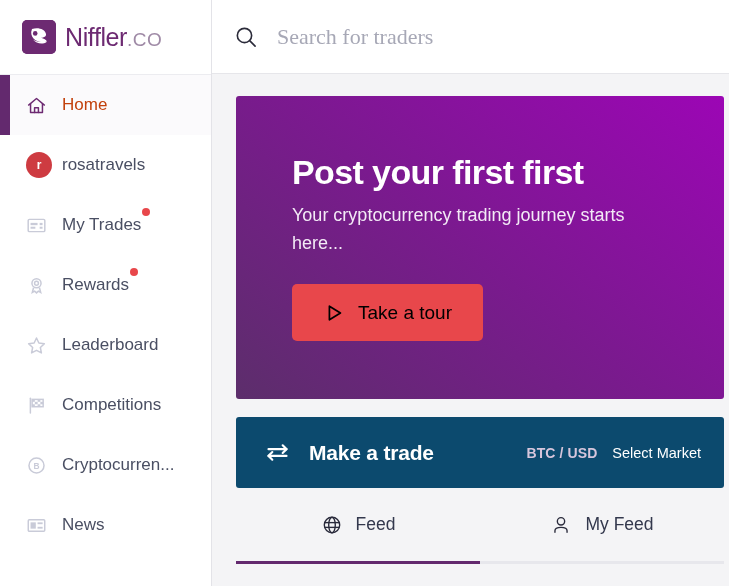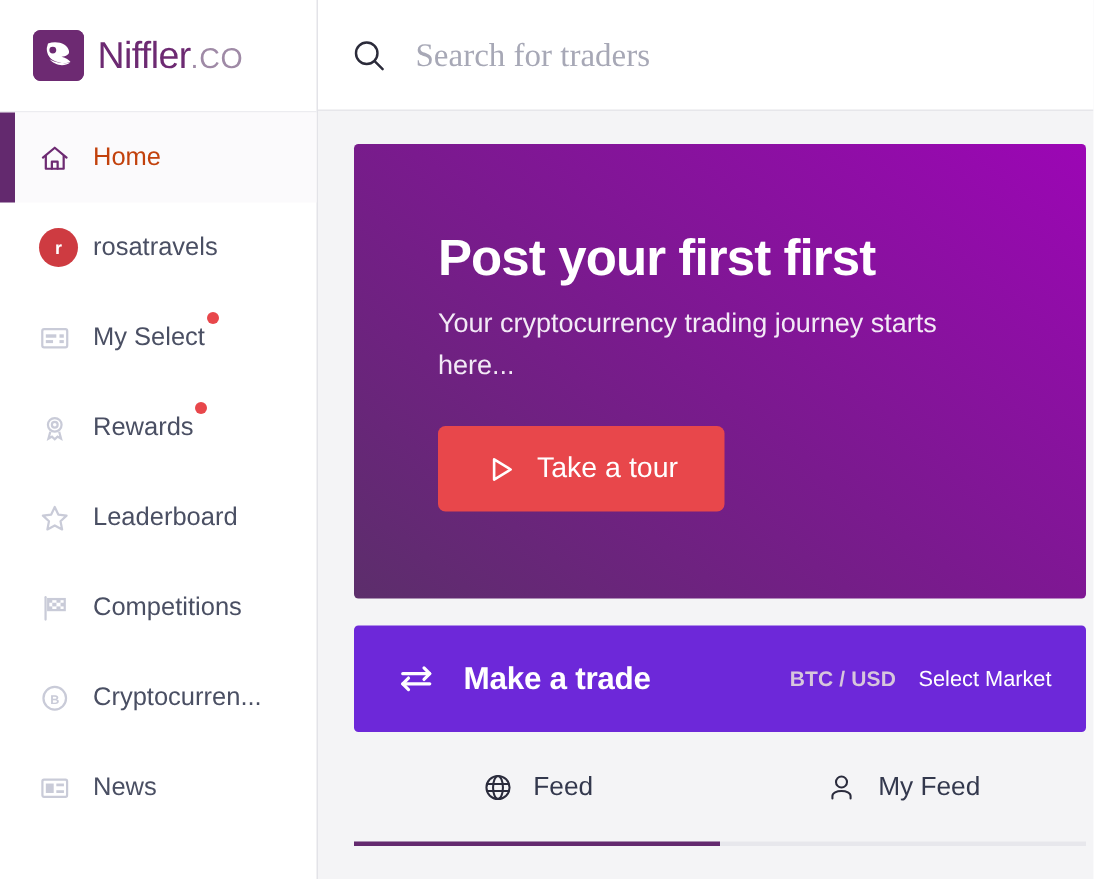--- a/index.html
+++ b/index.html
@@ -184,36 +184,36 @@
     margin-top: 11px;
     max-width: 350px;
   }
   .tour-btn {
     margin-top: 26px;
     width: 191px;
     height: 57px;
     background: #e8474b;
     border: none;
     border-radius: 5px;
-    color: #ffffff;
+    color: #000000;
     font-size: 19px;
     display: flex;
     align-items: center;
     justify-content: center;
     gap: 13px;
     cursor: pointer;
     font-family: "Liberation Sans", sans-serif;
   }
   .play-icon { display: flex; align-items: center; }
 
   
   .trade-bar {
     margin-top: 18px;
     height: 71px;
-    background: #6d28d9;
+    background: #0c4a6e;
     border-radius: 3px;
     display: flex;
     align-items: center;
     padding: 0 23px 0 28px;
     color: #ffffff;
   }
   .swap-icon { display: flex; align-items: center; color: #ffffff; }
   .trade-title {
     font-size: 21px;
     font-weight: bold;
@@ -309,21 +309,21 @@
         <span class="nav-icon">
           <svg width="21" height="21" viewBox="0 0 24 24" fill="none" stroke="currentColor" stroke-width="1.7">
             <rect x="2.5" y="5" width="19" height="14" rx="1.4"></rect>
             <rect x="5.2" y="9" width="8" height="2.6" fill="currentColor" stroke="none"></rect>
             <rect x="5.2" y="13.4" width="5.5" height="2.3" fill="currentColor" stroke="none"></rect>
             <rect x="15.6" y="9" width="3.3" height="2.6" fill="currentColor" stroke="none"></rect>
             <rect x="15.6" y="13.4" width="3.3" height="2.3" fill="currentColor" stroke="none"></rect>
           </svg>
         </span>
         <span class="nav-label">
-          <span>My Select</span>
+          <span>My Trades</span>
           <span class="dot-badge"></span>
         </span>
       </div>
 
       <div class="nav-item">
         <span class="nav-icon">
           <svg width="21" height="21" viewBox="0 0 24 24" fill="none" stroke="currentColor" stroke-width="1.7">
             <circle cx="12" cy="9.4" r="5.2"></circle>
             <circle cx="12" cy="9.4" r="2.2"></circle>
             <path d="M8.6 14.6 L7.2 20 L9.9 18.4 L12 20.4 L14.1 18.4 L16.8 20 L15.4 14.6"></path>

